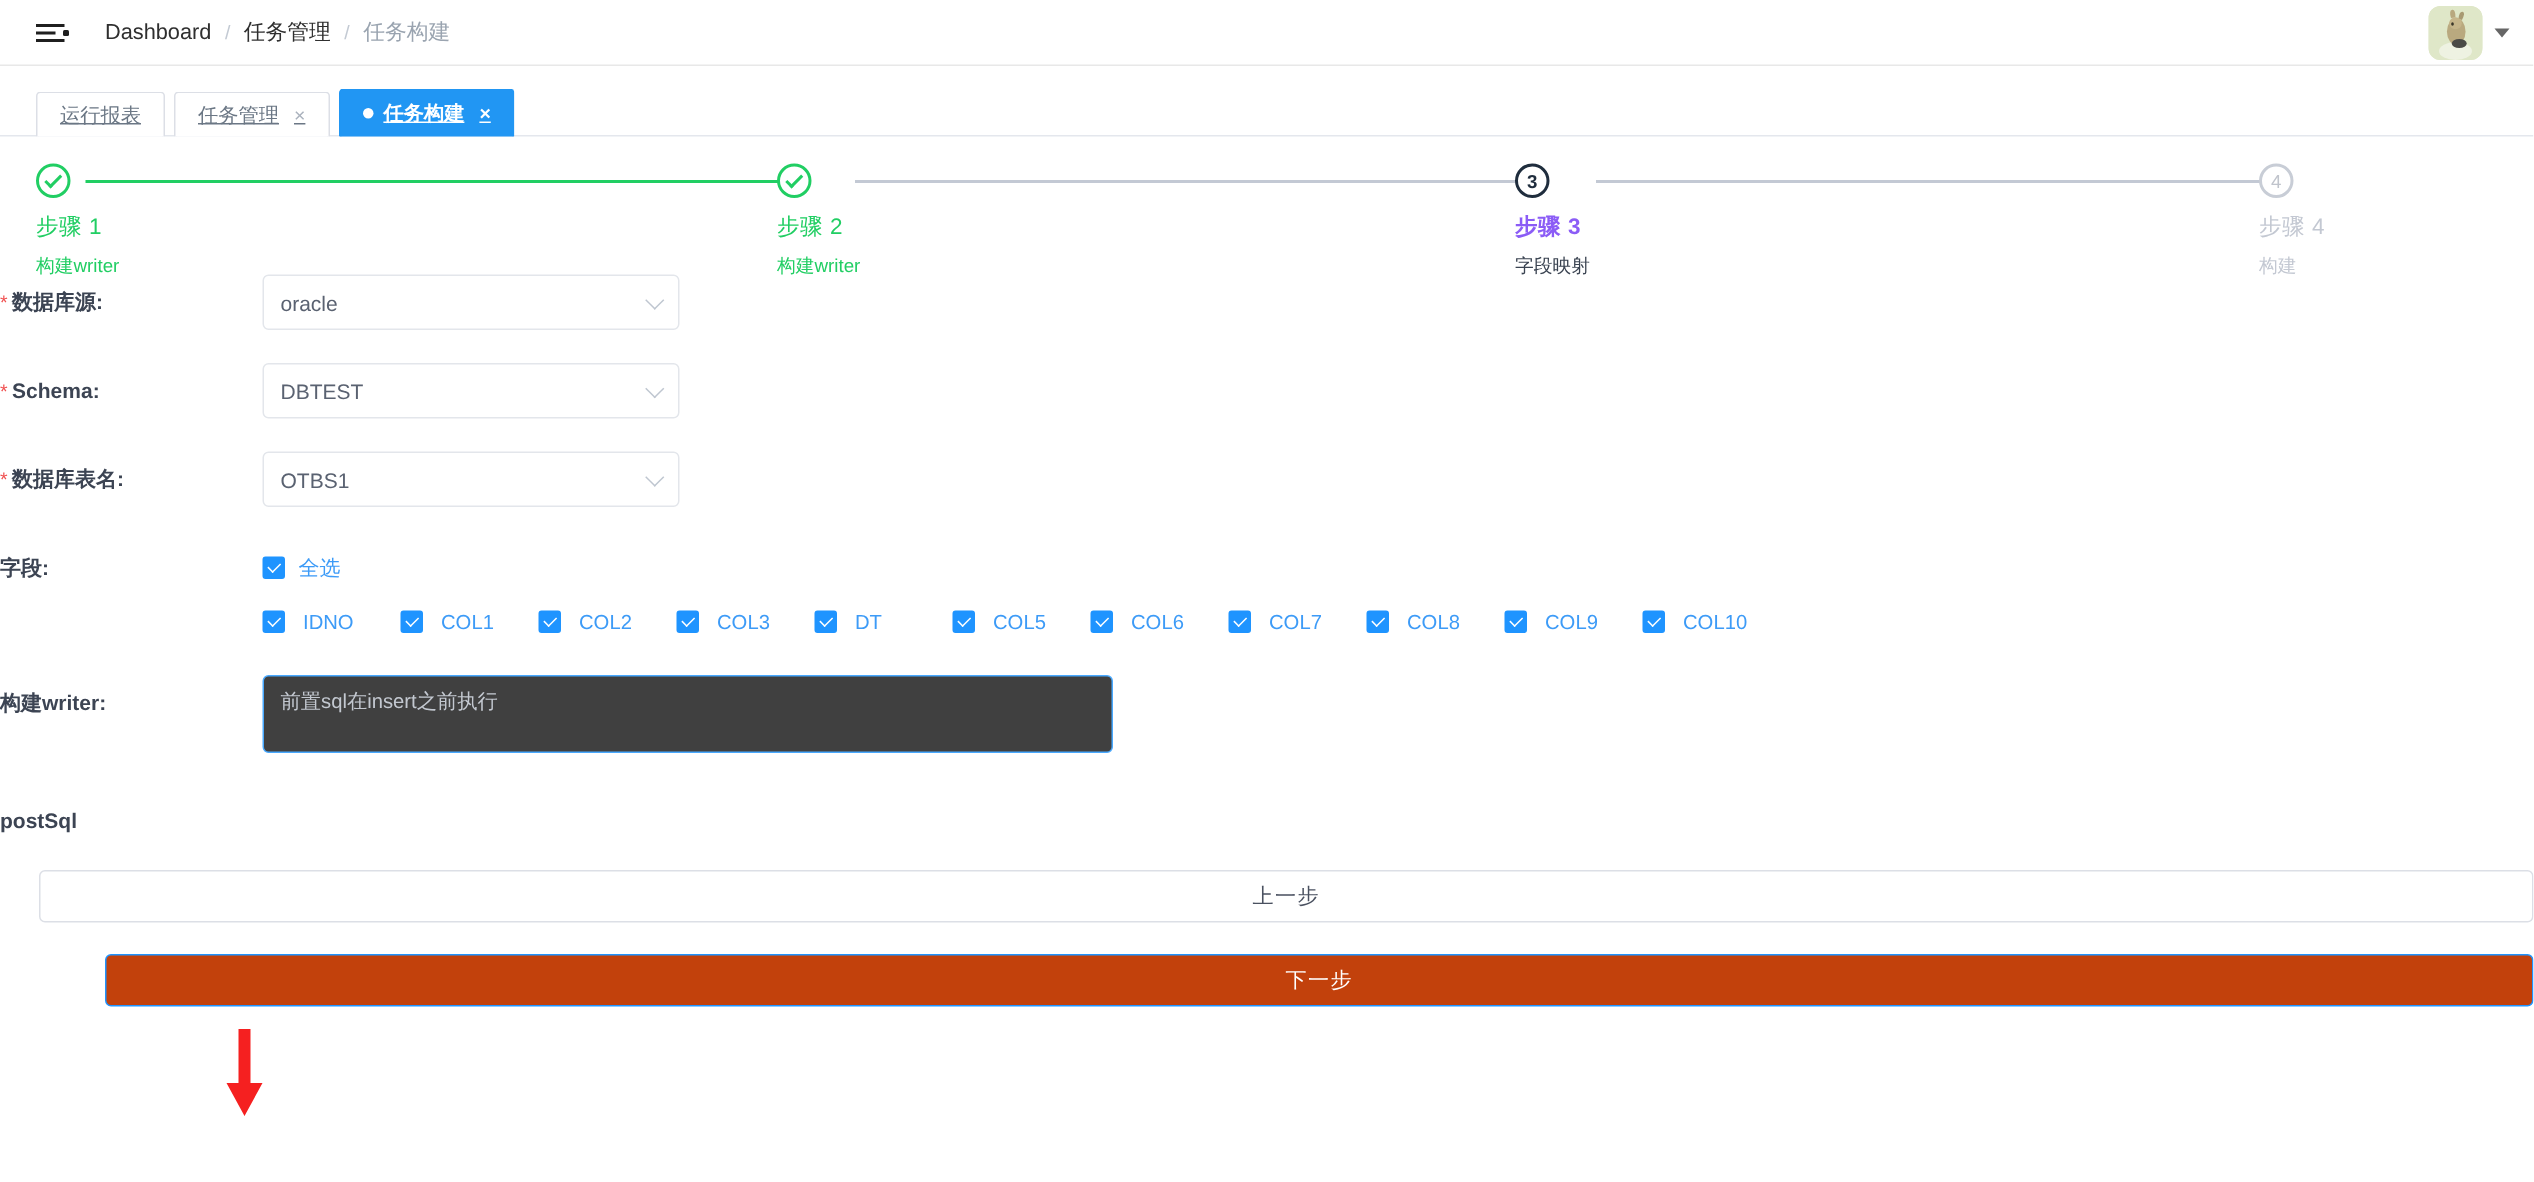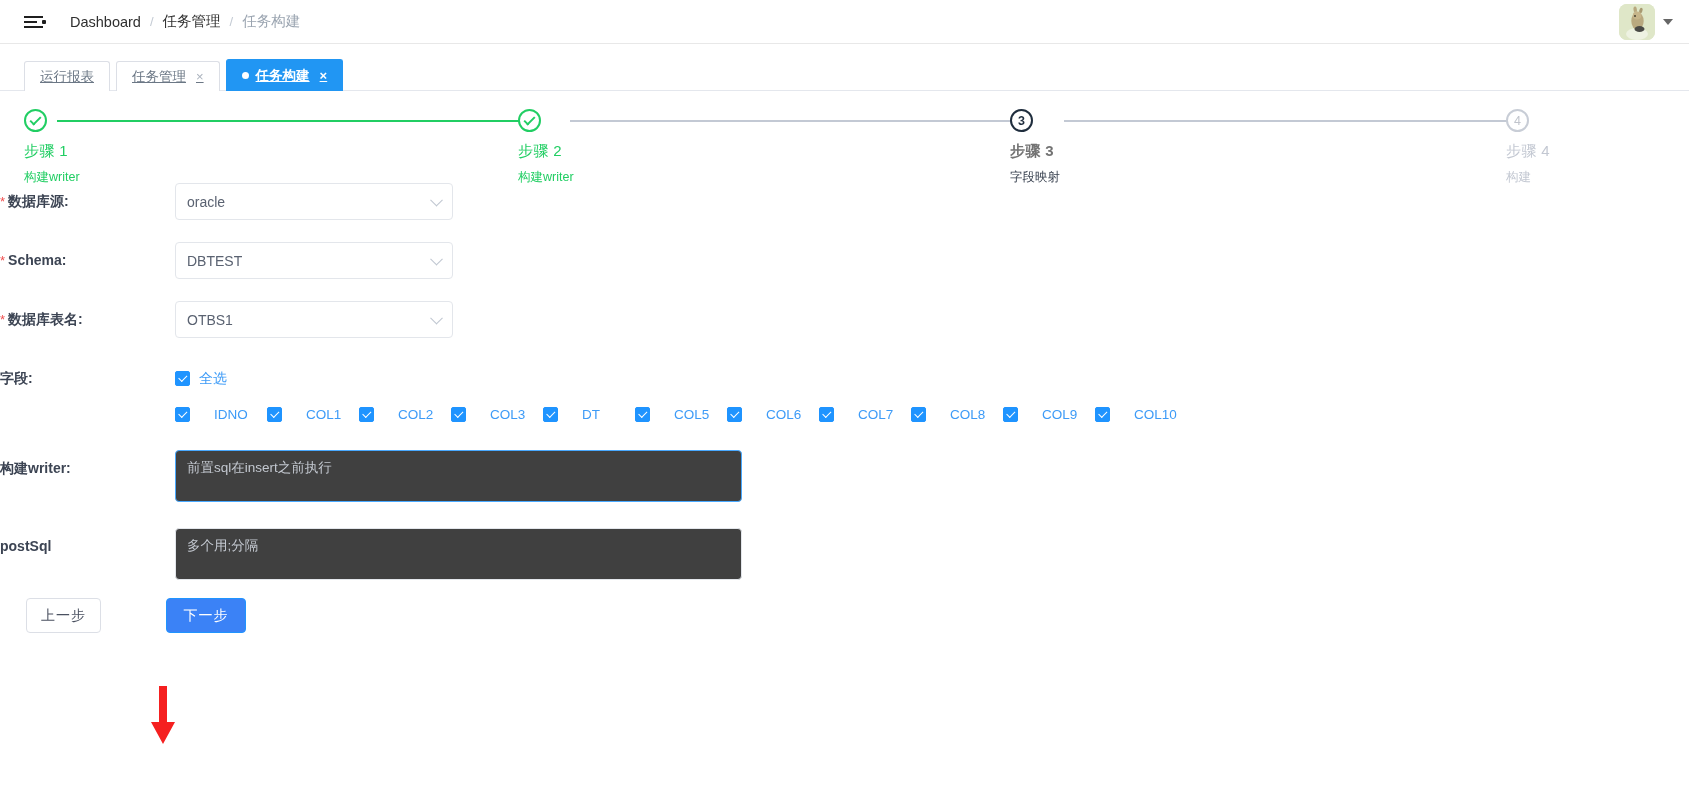--- a/index.html
+++ b/index.html
@@ -126,21 +126,21 @@
   .step .tick {
     display: block; width: 11px; height: 6px;
     border-left: 2px solid #21ce63; border-bottom: 2px solid #21ce63;
     transform: rotate(-45deg) translate(1px,-1px);
   }
   .step .title {
     margin-top: 10px; font-size: 15px; letter-spacing: .4px;
   }
   .step .desc { margin-top: 8px; font-size: 12.5px; }
   .step.done .title, .step.done .desc { color: #21ce63; }
-  .step.current .title { color: #737373; font-weight: bold; }
+  .step.current .title { color: #8b5cf6; font-weight: bold; }
   .step.current .desc { color: #3a4351; }
   .step.pending .title, .step.pending .desc { color: #c3c8d2; }
 
   .step-line {
     position: absolute;
     top: 11px; height: 2px;
     z-index: 1;
   }
   .step-line.green { background: #21ce63; }
   .step-line.grey { background: #c3c9d4; }
@@ -186,49 +186,49 @@
     border-left: 1.6px solid #fff; border-bottom: 1.6px solid #fff;
     transform: rotate(-45deg) translate(0.5px,-1px);
   }
   .cblabel { font-size: 14px; color: #3d9bf7; cursor: pointer; }
 
   .colgrid {
     display: flex; flex-wrap: wrap;
     padding-top: 4px;
   }
   .colitem {
-    display: flex; align-items: center; gap: 24px;
+    display: flex; align-items: center; gap: 12px;
     width: 92px; margin-bottom: 10px;
   }
   .colitem .cblabel { font-size: 13.5px; }
 
   .ta {
     width: 567px; height: 52px;
     border: 1px solid #e3e6eb; border-radius: 4px;
     background: #404040;
     font-size: 13.5px; color: #c3c8d0;
     padding: 8px 11px;
     resize: none;
     font-family: "Liberation Sans", "DejaVu Sans", sans-serif;
     outline: none;
     line-height: 1.4;
   }
   .ta.focused { border-color: #49a9ff; }
   .ta::placeholder { color: #c3c8d0; }
 
   
-  .btnrow { display: flex; gap: 21px; padding-left: 26px; margin-top: 14px; position: relative; }
+  .btnrow { display: flex; gap: 21px; padding-left: 26px; margin-top: 14px; position: relative; flex-direction: column; }
   .btn {
     height: 35px; min-width: 75px;
     border-radius: 4px; font-size: 14px;
     display: flex; align-items: center; justify-content: center;
     cursor: pointer; letter-spacing: 1px;
   }
   .btn.ghost { background: #fff; border: 1px solid #dcdfe6; color: #4a5160; }
-  .btn.primary { background: #3b82f6; border: 1px solid #1f94ff; color: #fff; min-width: 80px; margin-left: 44px; }
+  .btn.primary { background: #c2410c; border: 1px solid #1f94ff; color: #fff; min-width: 80px; margin-left: 44px; }
 
   
   .arrow-anno {
     position: absolute;
     left: 150px; top: 595px;
     width: 26px; height: 60px;
     pointer-events: none;
     z-index: 20;
   }
 
@@ -425,23 +425,20 @@
 
     <div class="frow">
       <div class="flabel">构建writer:</div>
       <div class="fctrl">
         <textarea class="ta focused" placeholder="前置sql在insert之前执行" style=""></textarea>
       </div>
     </div>
 
     <div class="frow" style="margin-bottom:4px;">
       <div class="flabel">postSql</div>
-      <div class="fctrl">
-        <textarea class="ta" placeholder="多个用;分隔" style=""></textarea>
-      </div>
     </div>
 
     <div class="btnrow">
       <div class="btn ghost">上一步</div>
       <div class="btn primary">下一步</div>
     </div>
   </div>
 
   <svg class="arrow-anno" viewBox="0 0 26 60">
     <polygon points="9,0 17,0 17,36 25,36 13,58 1,36 9,36" fill="#f52020"></polygon>

